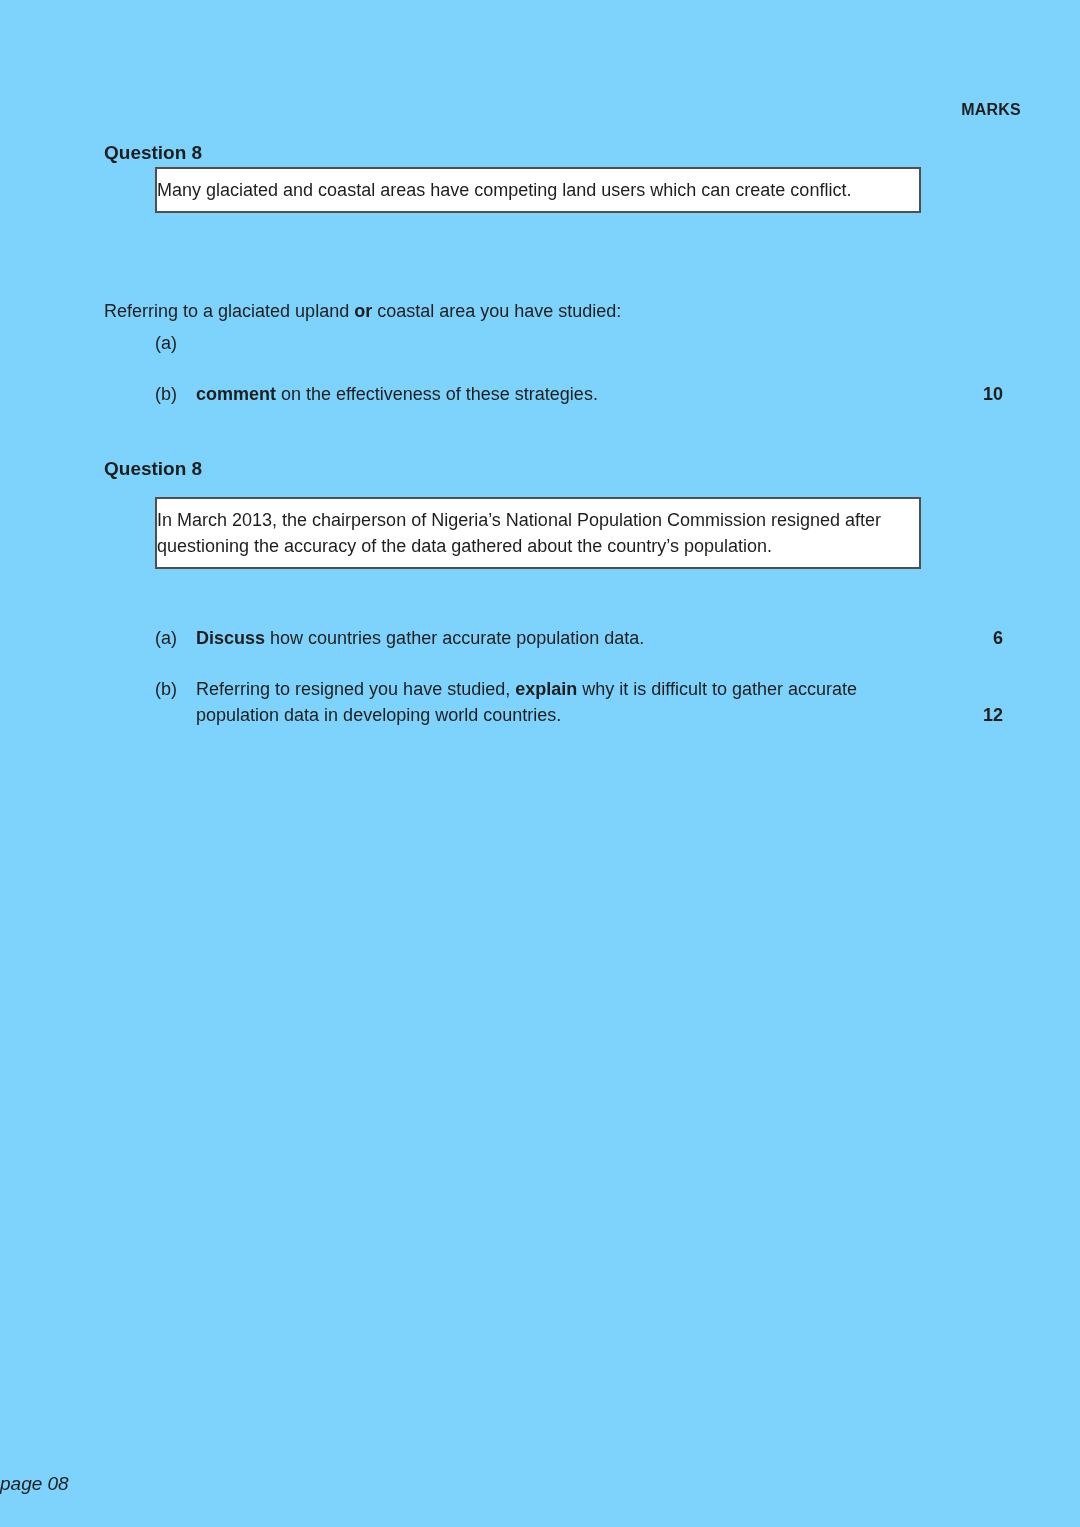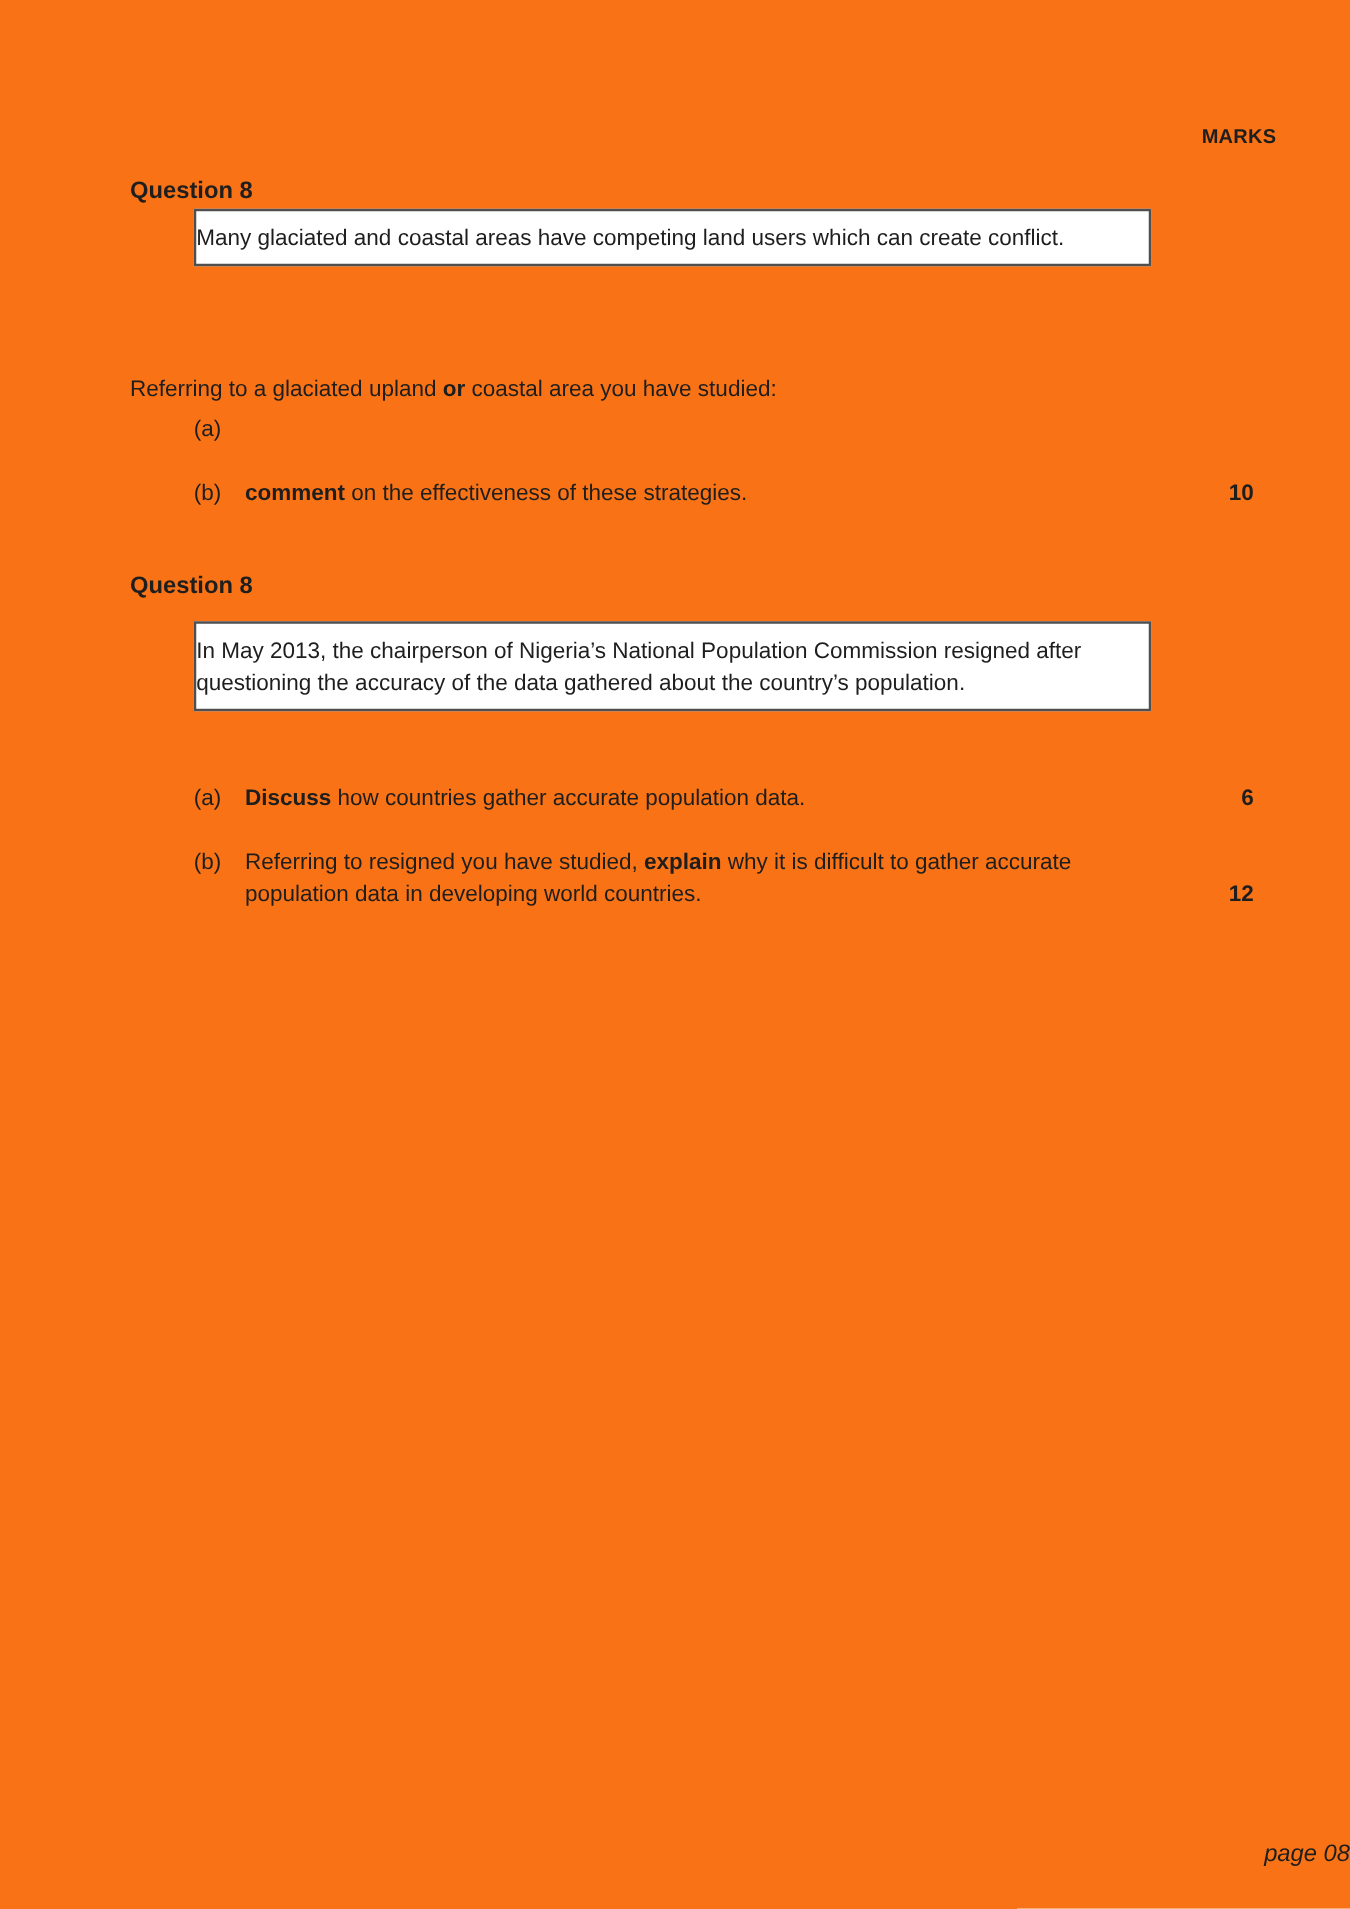--- a/index.html
+++ b/index.html
@@ -4,21 +4,21 @@
 <style>
   html, body {
     margin: 0;
     padding: 0;
     background: #ffffff;
   }
   .page {
     position: relative;
     width: 1080px;
     height: 1527px;
-    background: #f97316;
+    background: #7dd3fc;
     font-family: "Liberation Sans", "DejaVu Sans", sans-serif;
     font-size: 18px;
     line-height: 26px;
     color: #1e1e1e;
     overflow: hidden;
   }
   b { font-weight: bold; }
 
   .marks-header {
     position: absolute;
@@ -78,21 +78,21 @@
     bottom: 0;
     font-weight: bold;
     margin-top: 40px;
   }
 
   .page-footer {
     position: absolute;
     top: 1471px;
     left: 0;
     width: 100%;
-    text-align: right;
+    text-align: left;
     font-style: italic;
     font-size: 19px;
   }
 </style>
 </head>
 <body>
 
 <div class="page">
 
   <div class="marks-header">MARKS</div>
@@ -111,21 +111,21 @@
 
   <div class="part q7-part-b">
     <span class="part-label">(b)</span>
     <span class="part-text"><b>comment</b><span> on the effectiveness of these strategies.</span></span>
     <span class="part-marks">10</span>
   </div>
 
   <h2 class="question-title q8-title">Question 8</h2>
 
   <div class="stimulus-box q8-box">
-    <div class="box-text">In May 2013, the chairperson of Nigeria’s National Population Commission resigned after questioning the accuracy of the data gathered about the country’s population.</div>
+    <div class="box-text">In March 2013, the chairperson of Nigeria’s National Population Commission resigned after questioning the accuracy of the data gathered about the country’s population.</div>
   </div>
 
   <div class="part q8-part-a">
     <span class="part-label">(a)</span>
     <span class="part-text"><b>Discuss</b><span> how countries gather accurate population data.</span></span>
     <span class="part-marks">6</span>
   </div>
 
   <div class="part q8-part-b">
     <span class="part-label">(b)</span>

